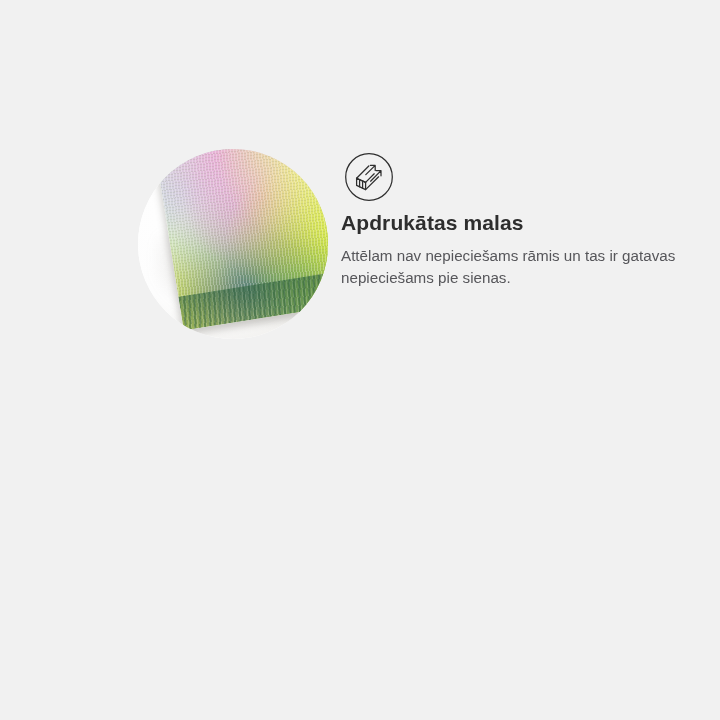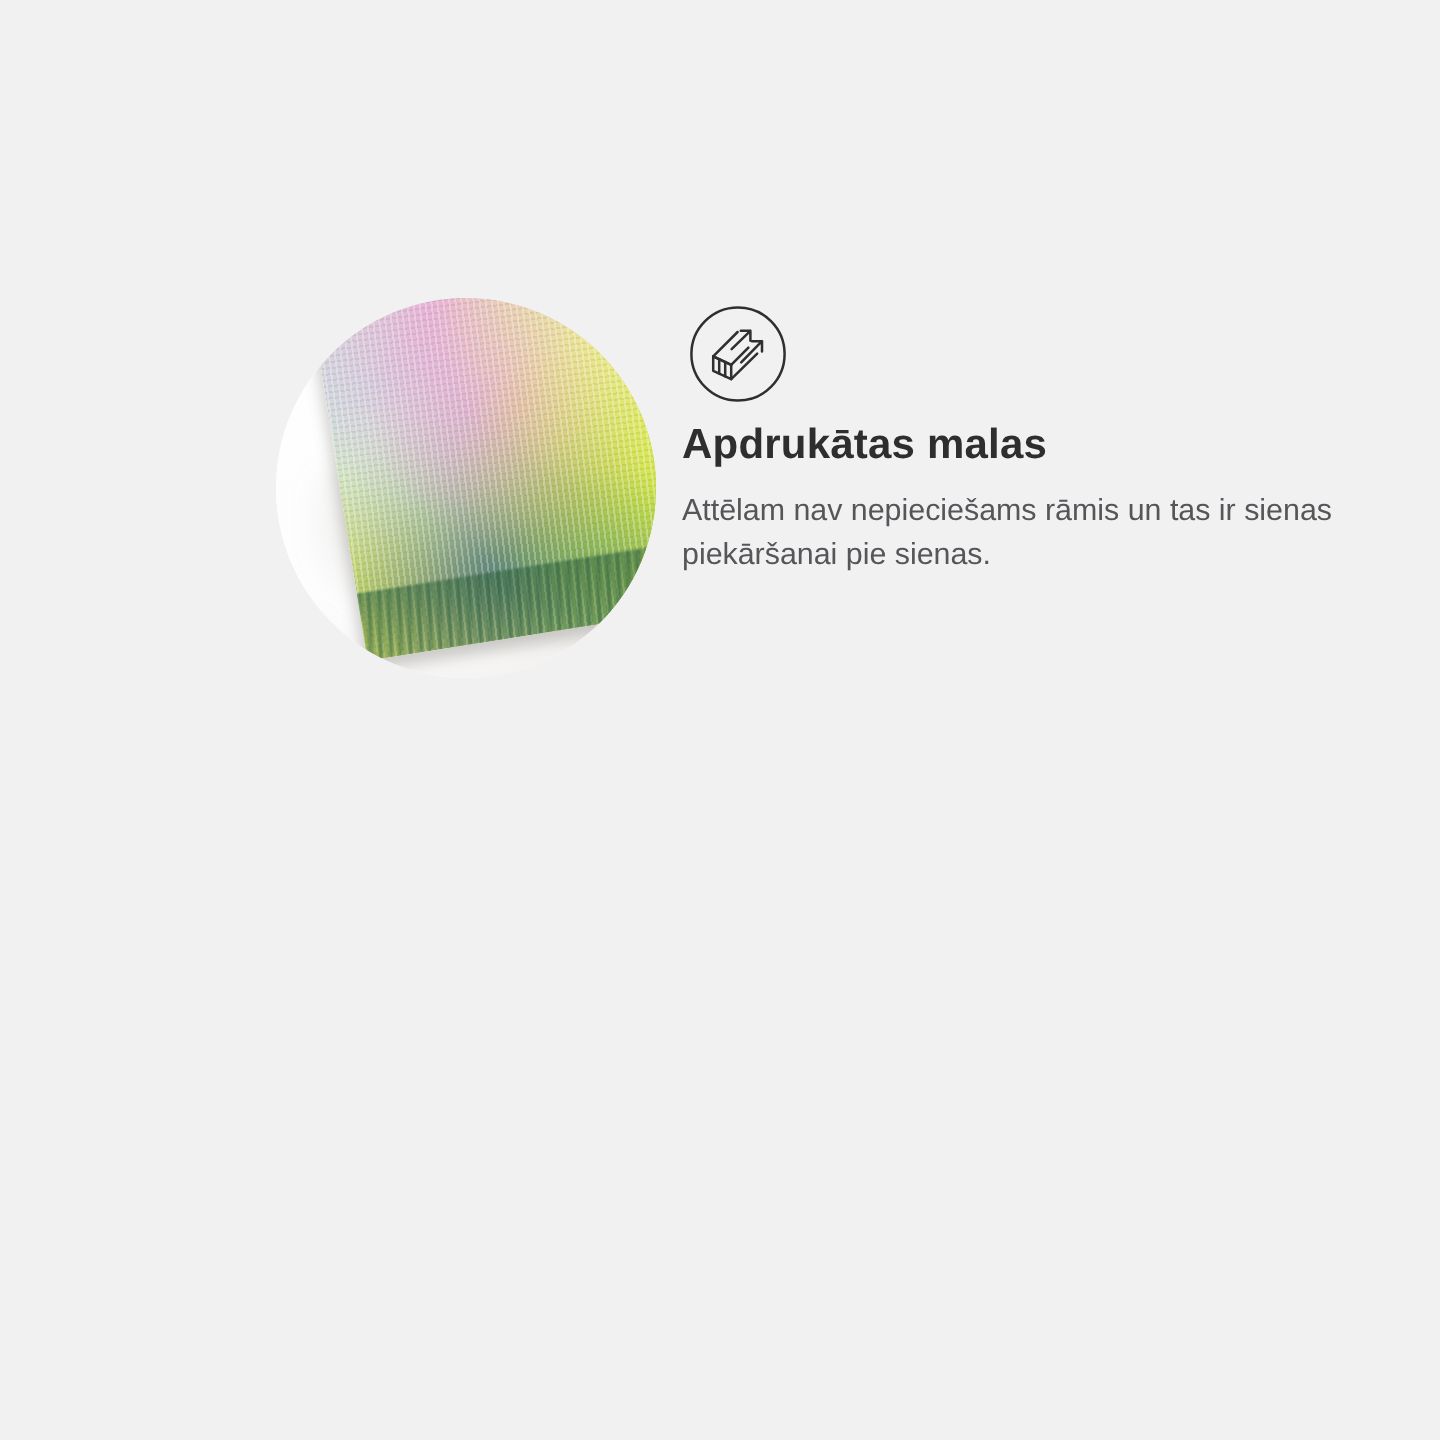--- a/index.html
+++ b/index.html
@@ -163,21 +163,21 @@
         <path d="M18.6 29.0 L18.6 36.2"></path>
         <path d="M21.6 30.4 L30.2 21.8"></path>
         <path d="M21.8 22.6 L31.2 13.4 M31.2 13.4 L31.2 18.4 M31.2 13.4 L26.4 13.4"></path>
         <path d="M26.6 29.2 L37.0 18.6 M37.0 18.6 L37.0 23.8 M37.0 18.6 L32.0 18.6"></path>
         <path d="M21.6 37.6 L34.6 24.8"></path>
       </svg>
     </div>
 
     <h2 class="feature-heading" id="heading-printed-edges">Apdrukātas malas</h2>
 
-    <p class="feature-body" id="body-printed-edges">Attēlam nav nepieciešams rāmis un tas ir sienas piekāršanai pie sienas.</p>
+    <p class="feature-body" id="body-printed-edges">Attēlam nav nepieciešams rāmis un tas ir gatavas nepieciešams pie sienas.</p>
   </section>
 
   <section class="feature" id="feature-eco-product">
 
     
 
     
 
     
 

